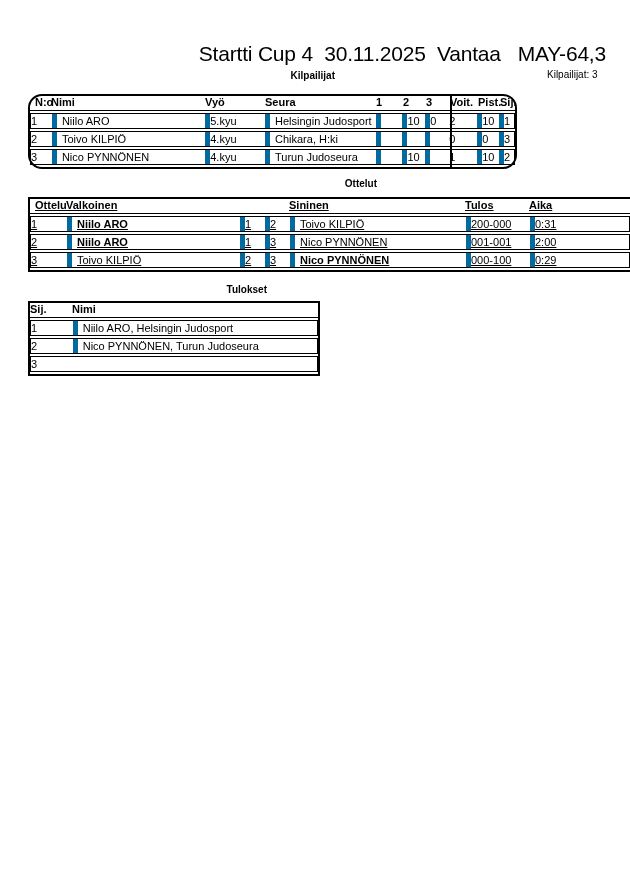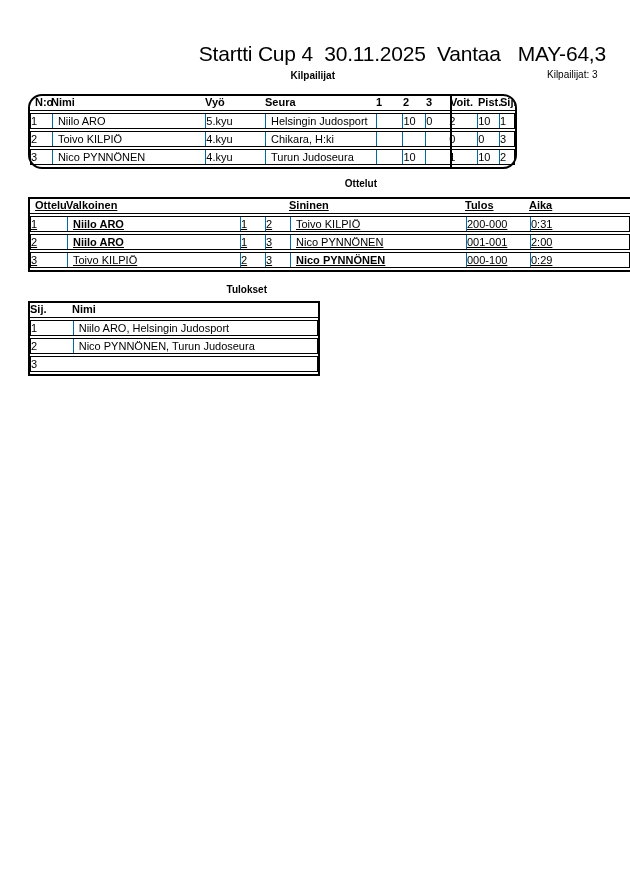--- a/index.html
+++ b/index.html
@@ -35,21 +35,21 @@
     border-bottom:1px solid #000; margin-bottom:2px;
     font-size:11px; font-weight:bold; line-height:13px;
   }
   .row {
     display:flex; height:16px; box-sizing:border-box;
     border:1px solid #000; margin-bottom:2px;
     font-size:11px; line-height:14px;
   }
   .c { box-sizing:border-box; white-space:nowrap; overflow:hidden; }
   .hdr .c { overflow:visible; }
-  .bl  { border-left:1px solid #0369a1; }
+  .bl  { border-left:5px solid #0369a1; }
   .tc  { text-align:left; }
   .tl  { text-align:left; padding-left:5px; }
   .bold { font-weight:bold; }
 
   
   .w-no{width:21px} .w-nimi{width:154px} .w-vyo{width:60px} .w-seura{width:111px}
   .w-m1{width:27px} .w-m2{width:23px} .w-m3{width:24px}
   .w-voit{width:28px} .w-pist{width:22px} .w-sij{width:15px}
   .vline { position:absolute; top:0; bottom:0; left:420px; width:2px; background:#000; }
 

